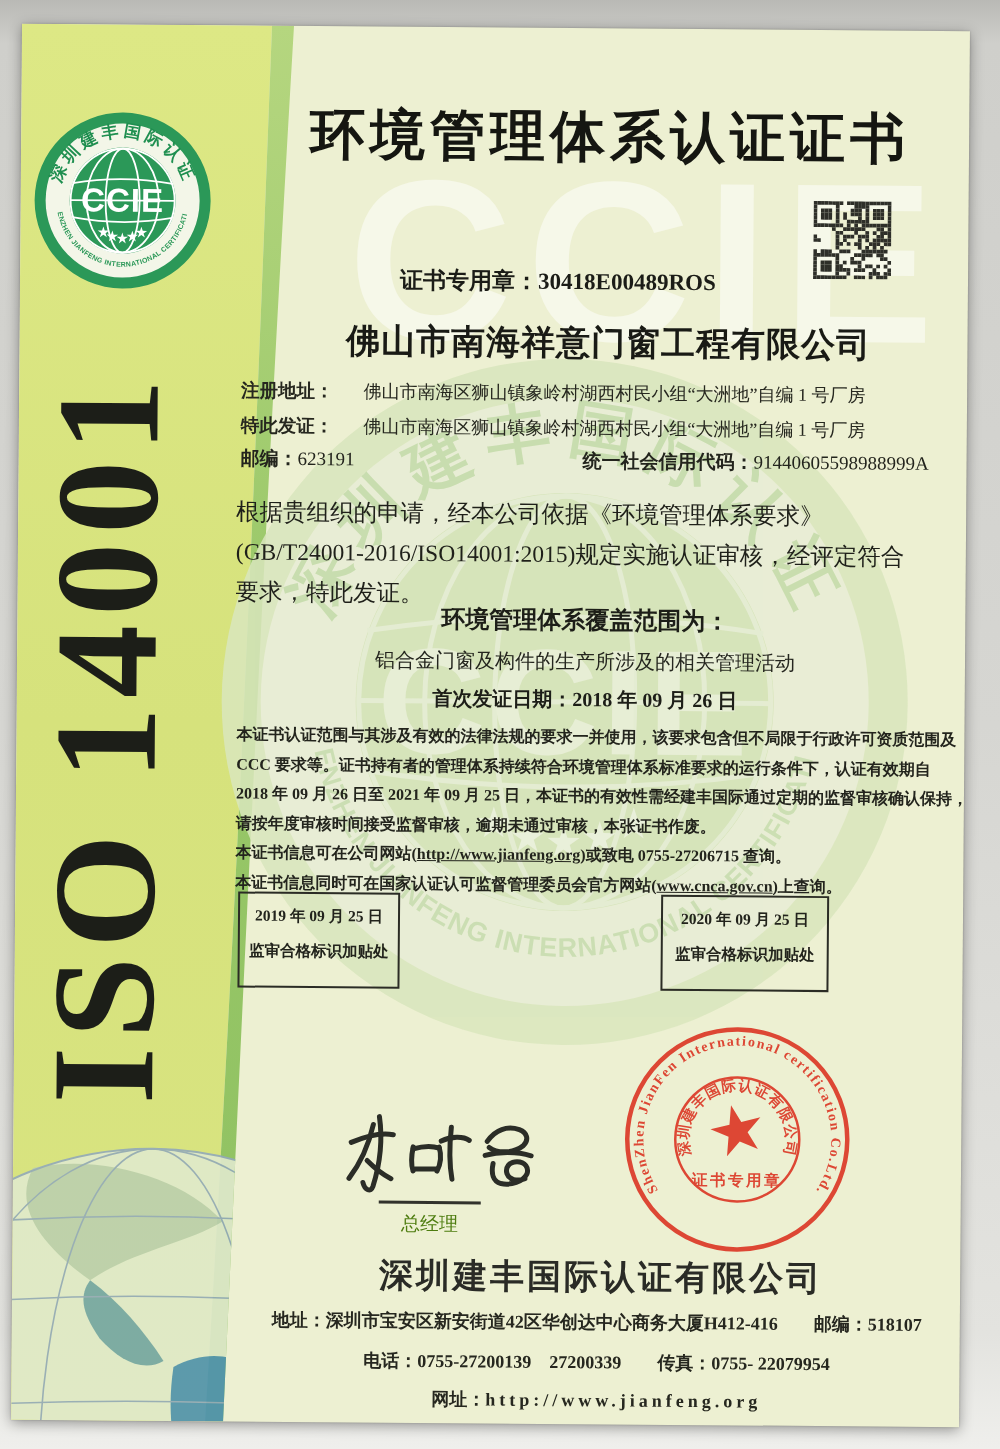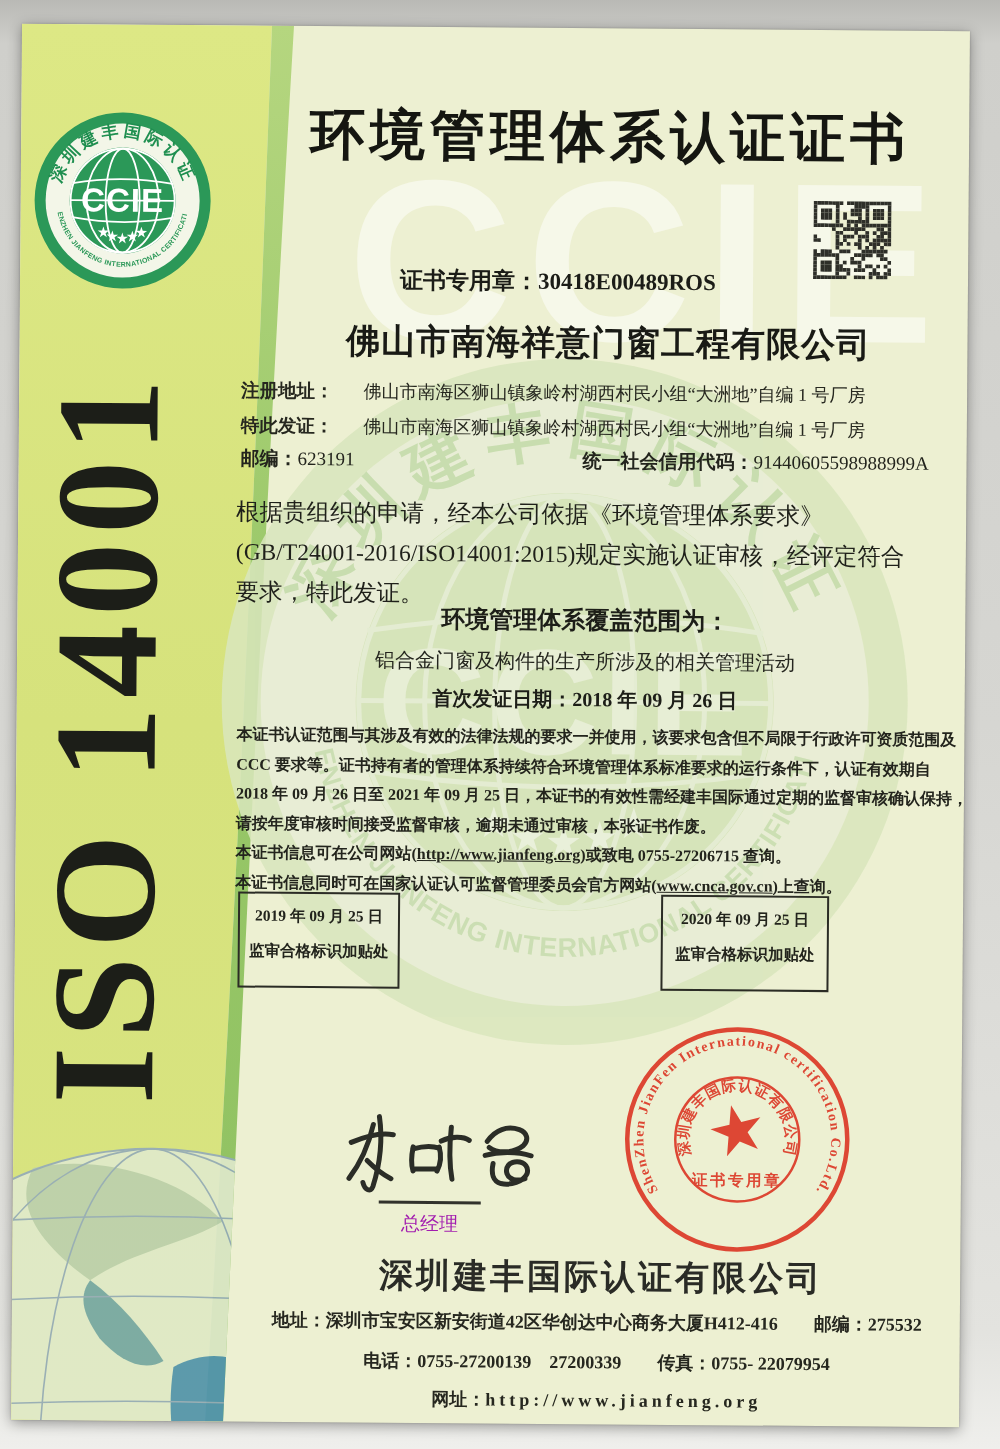--- a/index.html
+++ b/index.html
@@ -28,21 +28,21 @@
   #scope-text{left:228px;top:620px;width:680px;text-align:center;font-size:20px;color:#25261f;}
   #first-issue{left:228px;top:658px;width:680px;text-align:center;font-size:20px;font-weight:bold;color:#1d1e18;}
   #fineprint{left:220px;top:694px;width:730px;font-size:16px;font-weight:bold;line-height:29.5px;
              color:#23241d;white-space:nowrap;}
   #fineprint .lnk{text-decoration:underline;}
   .sticker-box{top:866px;height:80px;border:2px solid #2b2c25;text-align:center;color:#22231c;
                font-weight:bold;font-size:15.5px;padding-top:12px;box-sizing:content-box;background:transparent;}
   .sticker-box .bd{margin-top:14px;}
   #sig{left:322px;top:1076px;z-index:3;}
   #sig-line{left:366px;top:1174px;width:102px;height:3px;background:#32332c;}
-  #signer{left:356px;top:1184px;width:122px;text-align:center;font-size:19px;color:#a21caf;}
+  #signer{left:356px;top:1184px;width:122px;text-align:center;font-size:19px;color:#4d7c0f;}
   #seal{left:606px;top:992px;z-index:4;opacity:.93;}
   #issuer{left:228px;top:1226px;width:722px;text-align:center;font-size:34px;font-weight:bold;
           letter-spacing:3px;color:#2a2b26;font-family:"Liberation Sans", sans-serif;}
   .footer-line{left:222px;width:726px;text-align:center;font-size:18px;font-weight:bold;color:#26271f;}
   #footer-web .w{letter-spacing:4px;}
   #qr{left:793px;top:171px;z-index:2;}
 </style>
 </head>
 <body>
 
@@ -476,21 +476,21 @@
     <text font-size="14.5" font-weight="bold" fill="#dc3b29" letter-spacing="1" font-family="Liberation Serif, serif">
       <textPath href="#seal-inner-arc" startOffset="50%" text-anchor="middle">深圳建丰国际认证有限公司</textPath>
     </text>
     <use href="#star5" transform="translate(0,-8) rotate(-14) scale(27)" fill="#dc3b29"></use>
     <text x="0" y="46" text-anchor="middle" font-size="15.5" font-weight="bold" letter-spacing="2.5" fill="#dc3b29" font-family="Liberation Serif, serif">证书专用章</text>
   </svg>
 
   <div id="issuer" class="abs">深圳建丰国际认证有限公司</div>
 
   <div class="abs footer-line" style="top:1282px">
-    <span>地址：</span><span>深圳市宝安区新安街道42区华创达中心商务大厦H412-416</span>　　<span>邮编：</span><span>275532</span>
+    <span>地址：</span><span>深圳市宝安区新安街道42区华创达中心商务大厦H412-416</span>　　<span>邮编：</span><span>518107</span>
   </div>
   <div class="abs footer-line" style="top:1322px">
     <span>电话：</span><span>0755-27200139　27200339</span>　　<span>传真：</span><span>0755- 22079954</span>
   </div>
   <div class="abs footer-line" id="footer-web" style="top:1360px">
     <span>网址：</span><span class="w">http://www.jianfeng.org</span>
   </div>
 
 </div>
 

